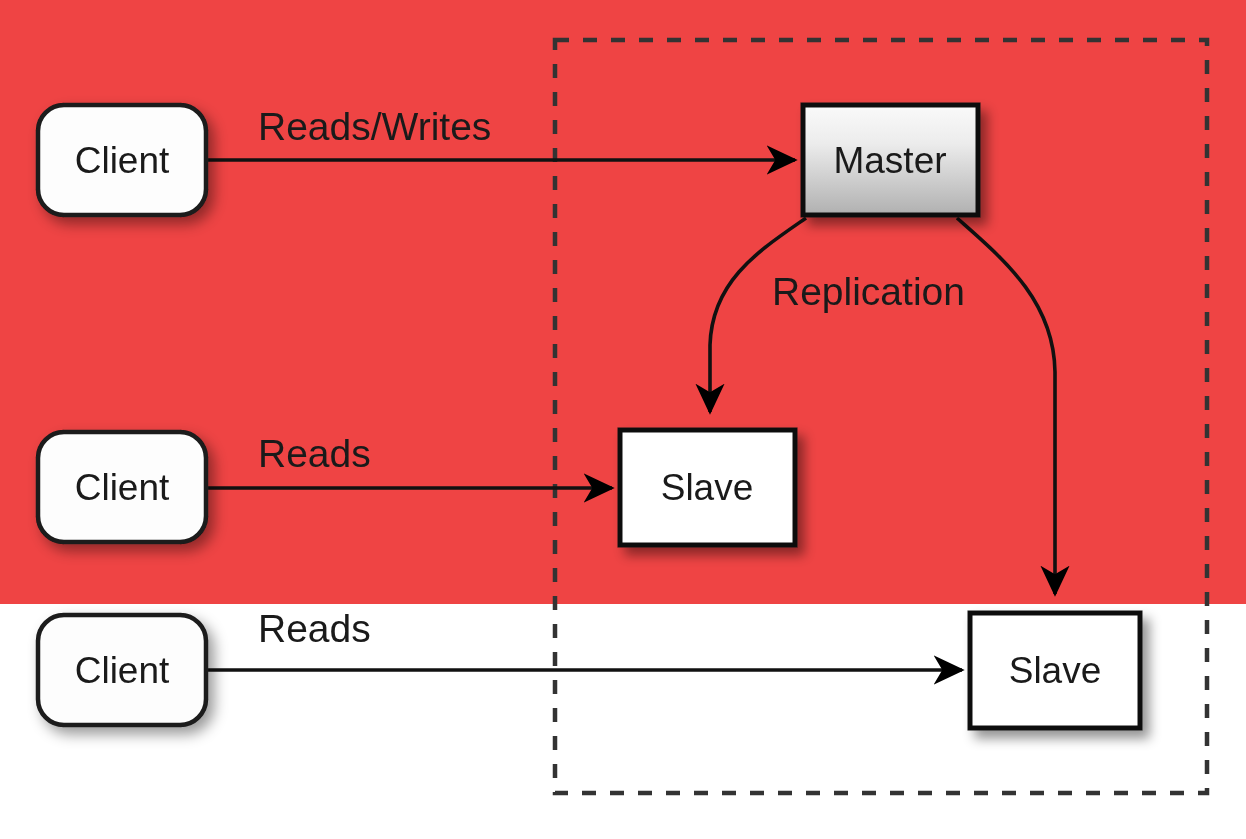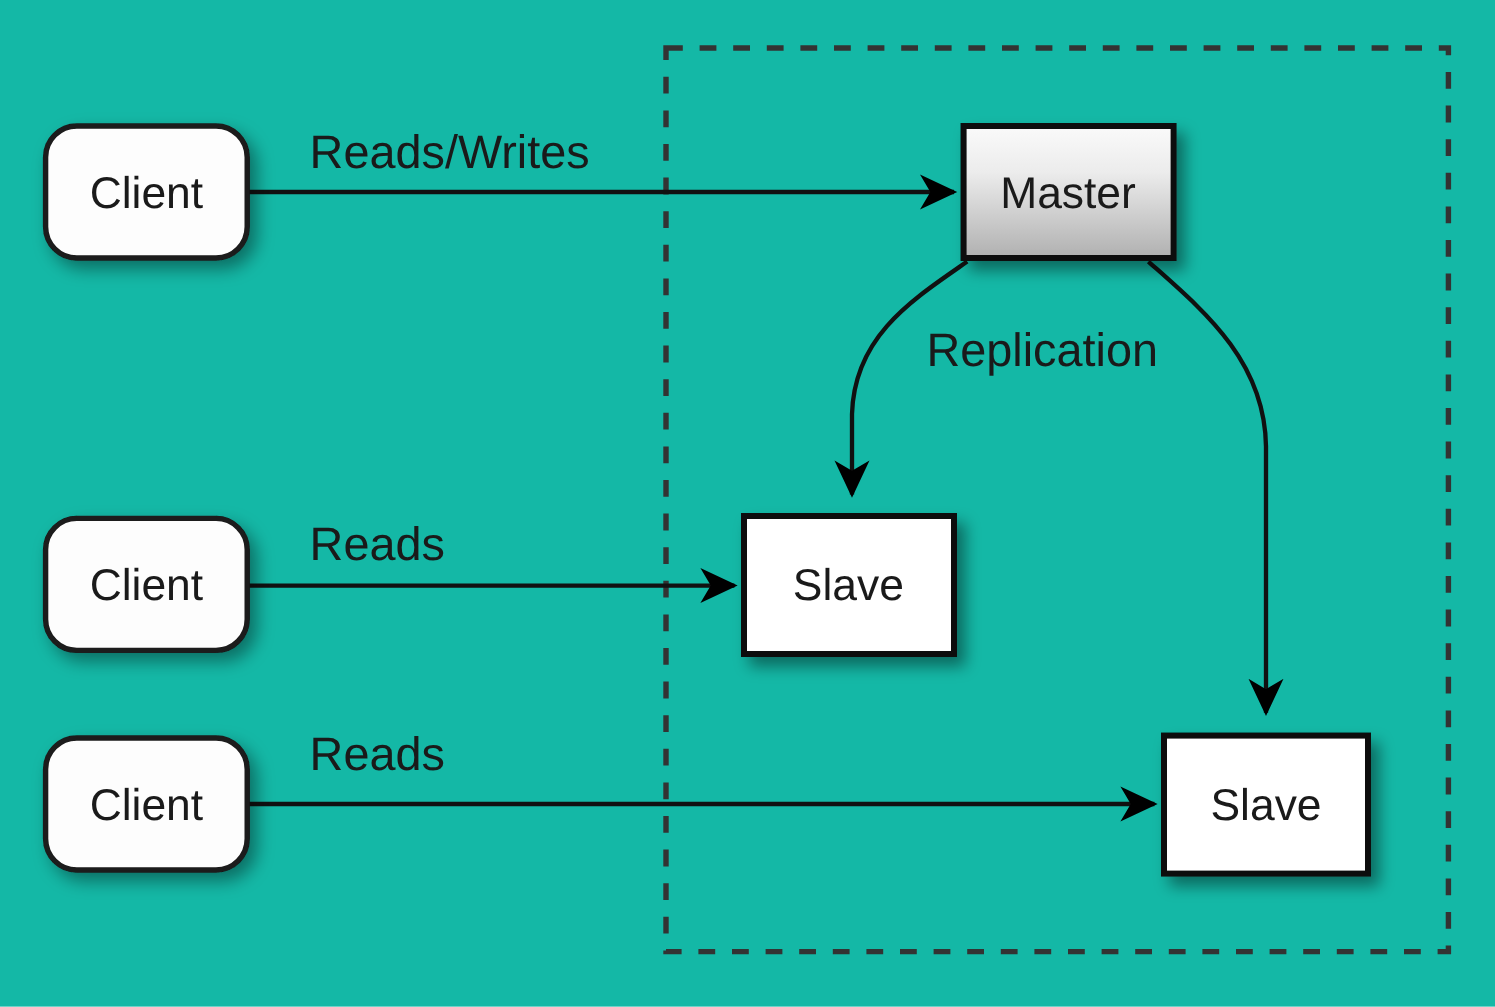--- a/index.html
+++ b/index.html
@@ -9,22 +9,22 @@
   }
   body {
     width: 1246px;
     height: 839px;
     font-family: "Liberation Sans", sans-serif;
     overflow: hidden;
   }
   #diagram-root {
     position: relative;
     width: 1246px;
-    height: 839px;
-    background: #14b8a6;
+    height: 604px;
+    background: #ef4444;
   }
   #diagram-svg {
     position: absolute;
     left: 0;
     top: 0;
     width: 1246px;
     height: 839px;
   }
   .node-label {
     font-family: "Liberation Sans", sans-serif;

